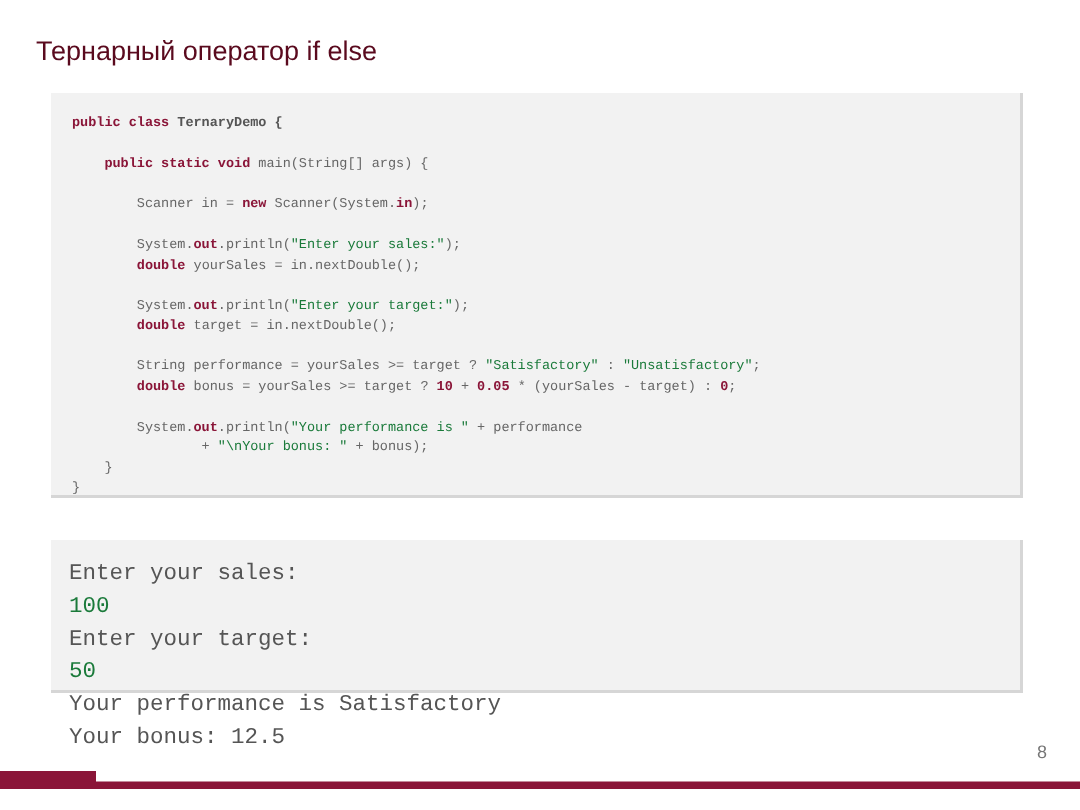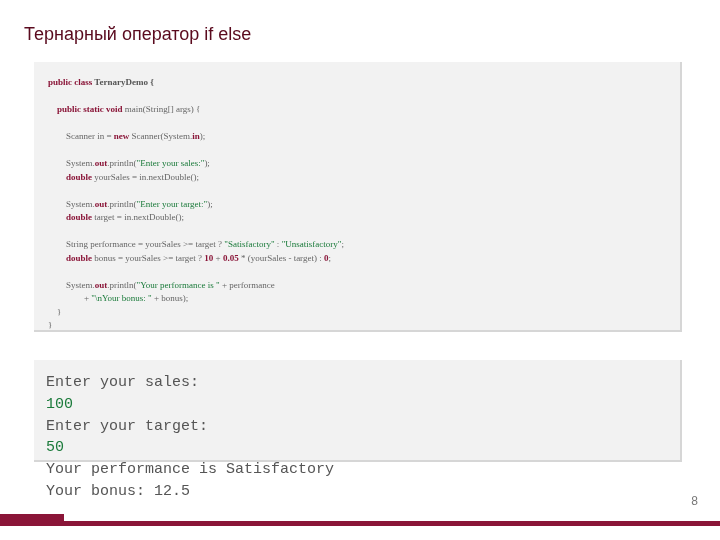--- a/index.html
+++ b/index.html
@@ -1,21 +1,21 @@
 <!DOCTYPE html>
 <html><head>
 <meta charset="utf-8">
 <style>
   * { margin: 0; padding: 0; box-sizing: border-box; }
   html, body { width: 720px; height: 540px; background: #ffffff; font-family: Arial, sans-serif; overflow: hidden; }
   .slide { position: relative; width: 720px; height: 540px; border-radius: 21px; }
   .title { position: absolute; top: 24px; left: 24px; font-size: 18px; color: #5a0a1e; font-weight: 400; }
   .code-block {
     position: absolute; left: 34px; top: 62px; width: 648px; height: 270px;
-    background: #f2f2f2; padding: 14px 14px; font-family: Liberation Serif, serif;
+    background: #f2f2f2; padding: 14px 14px; font-family: Liberation Mono, monospace;
     font-size: 9px; line-height: 1.5; white-space: pre; color: #666;
     border-right: 2px solid #d6d6d6; border-bottom: 2px solid #d6d6d6;
   }
   .output-block {
     position: absolute; left: 34px; top: 360px; width: 648px; height: 102px;
     background: #f2f2f2; padding: 12px 12px; font-family: "Courier New", monospace;
     font-size: 15px; line-height: 1.45; white-space: pre; color: #555;
     border-right: 2px solid #d6d6d6; border-bottom: 2px solid #d6d6d6;
   }
   .kw { color: #8a1538; font-weight: bold; }

